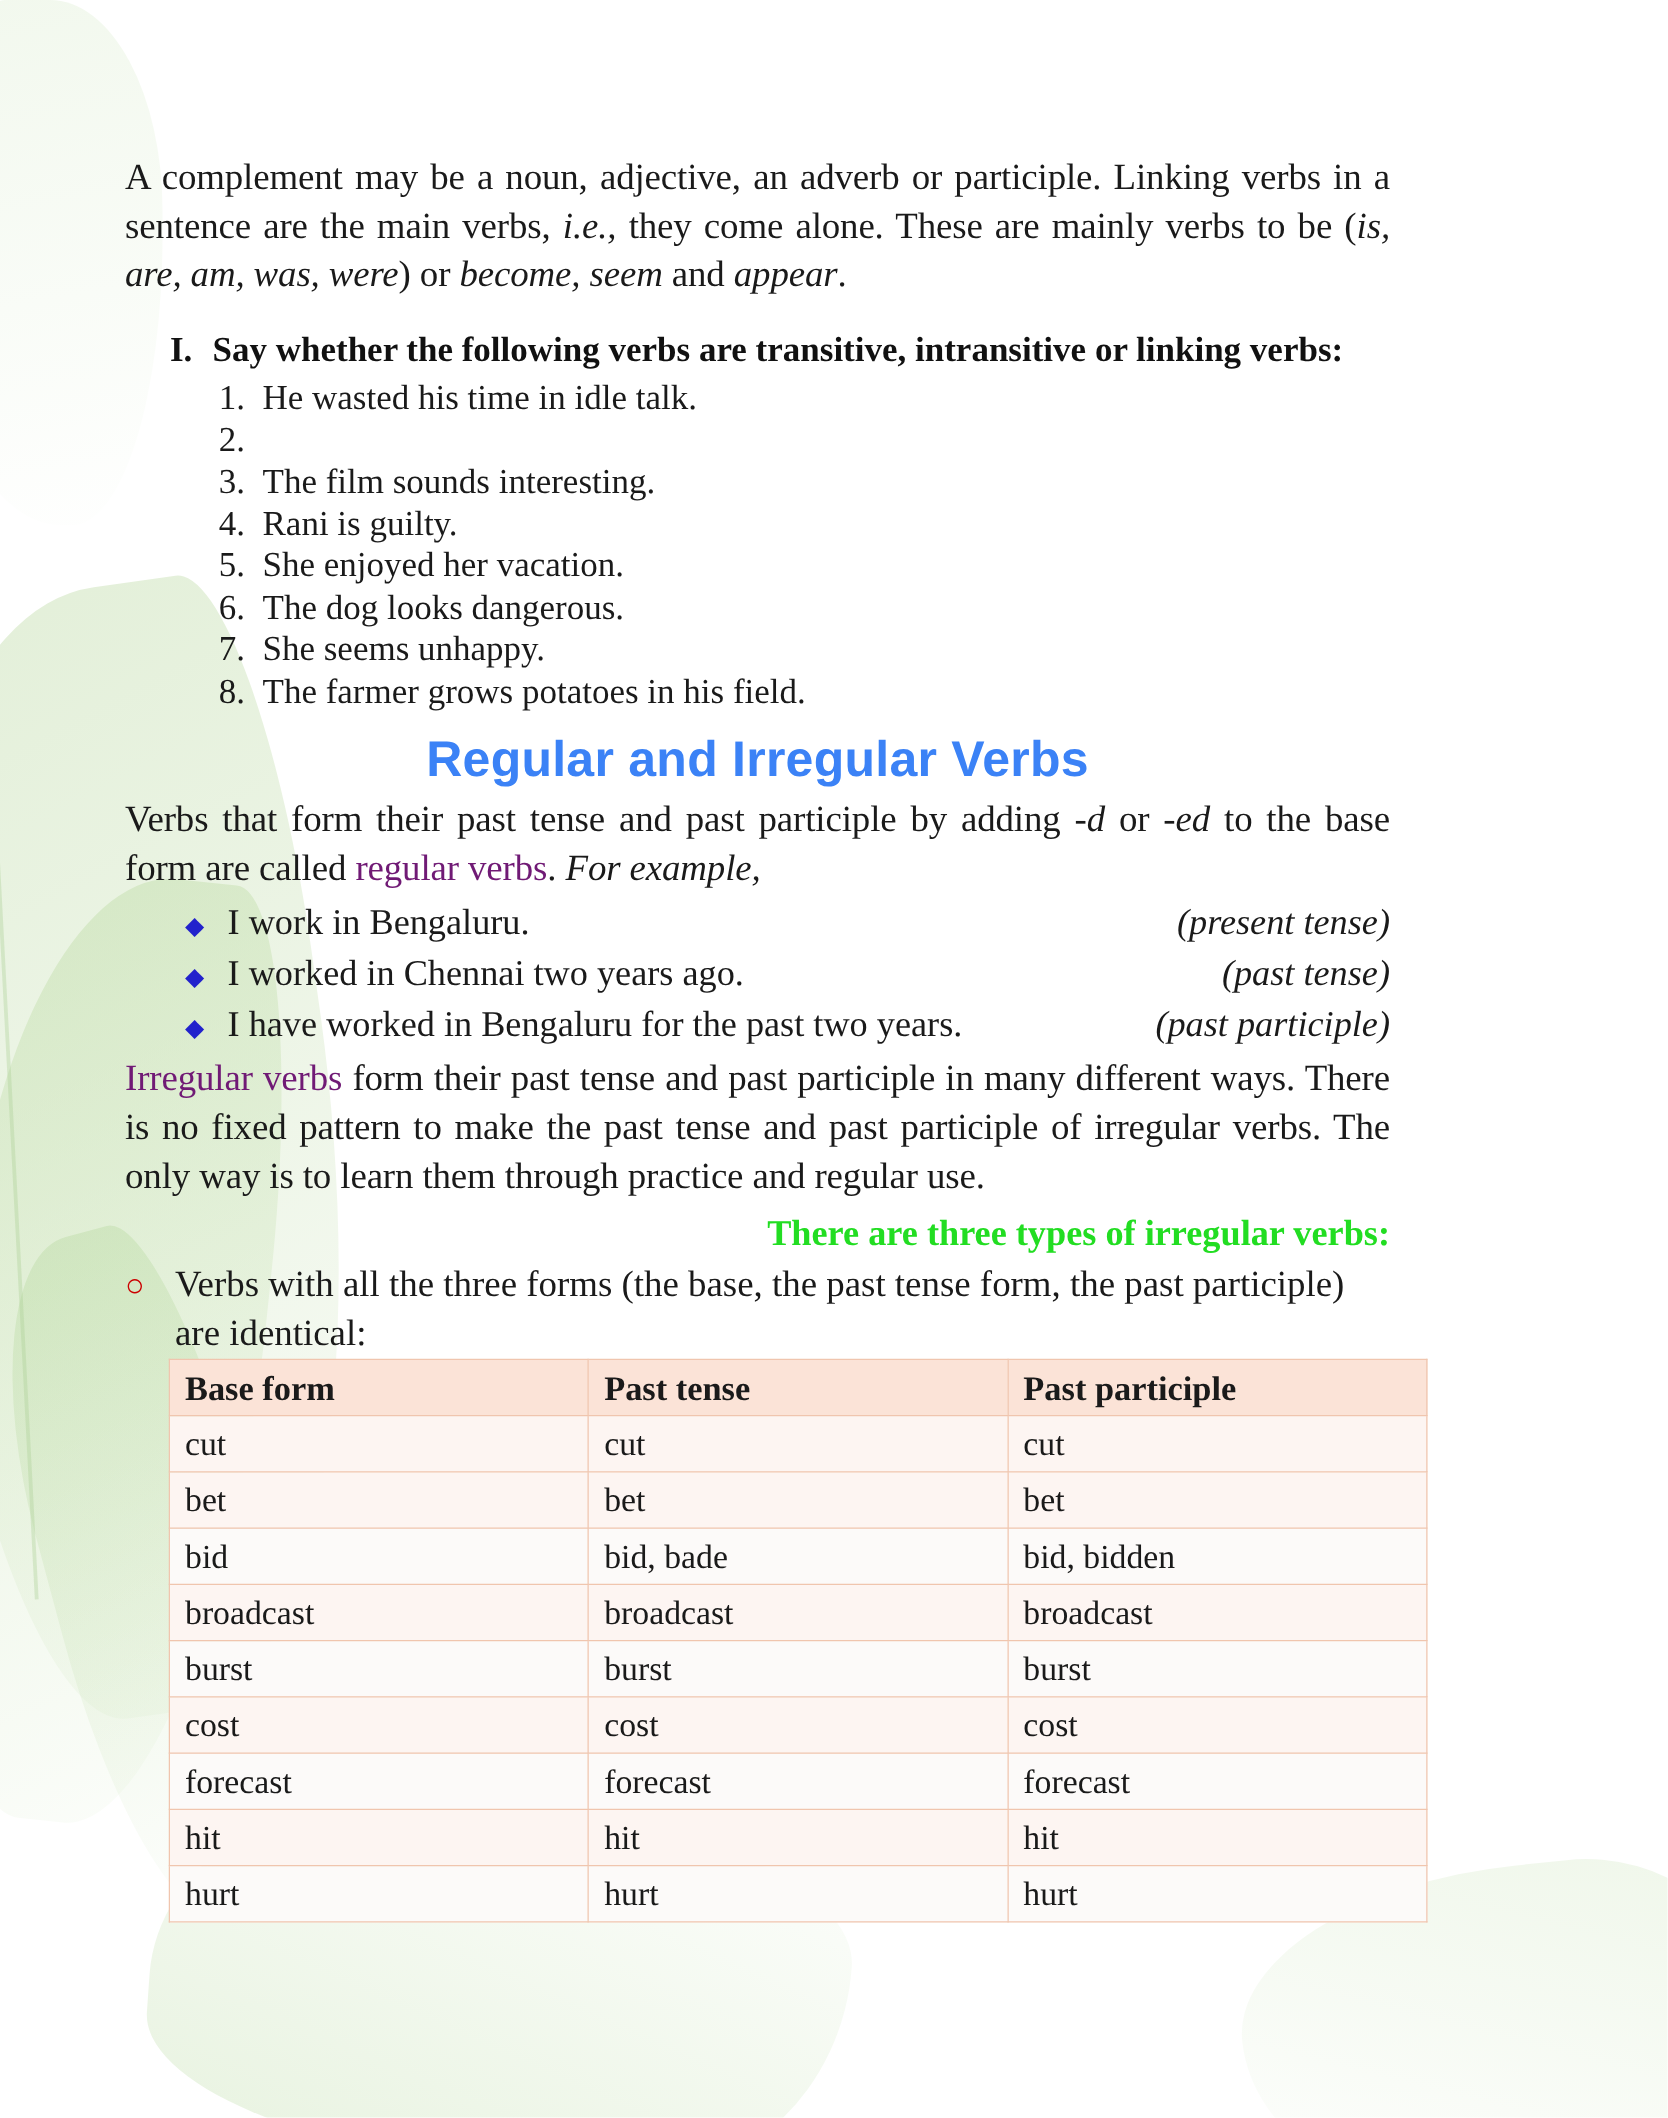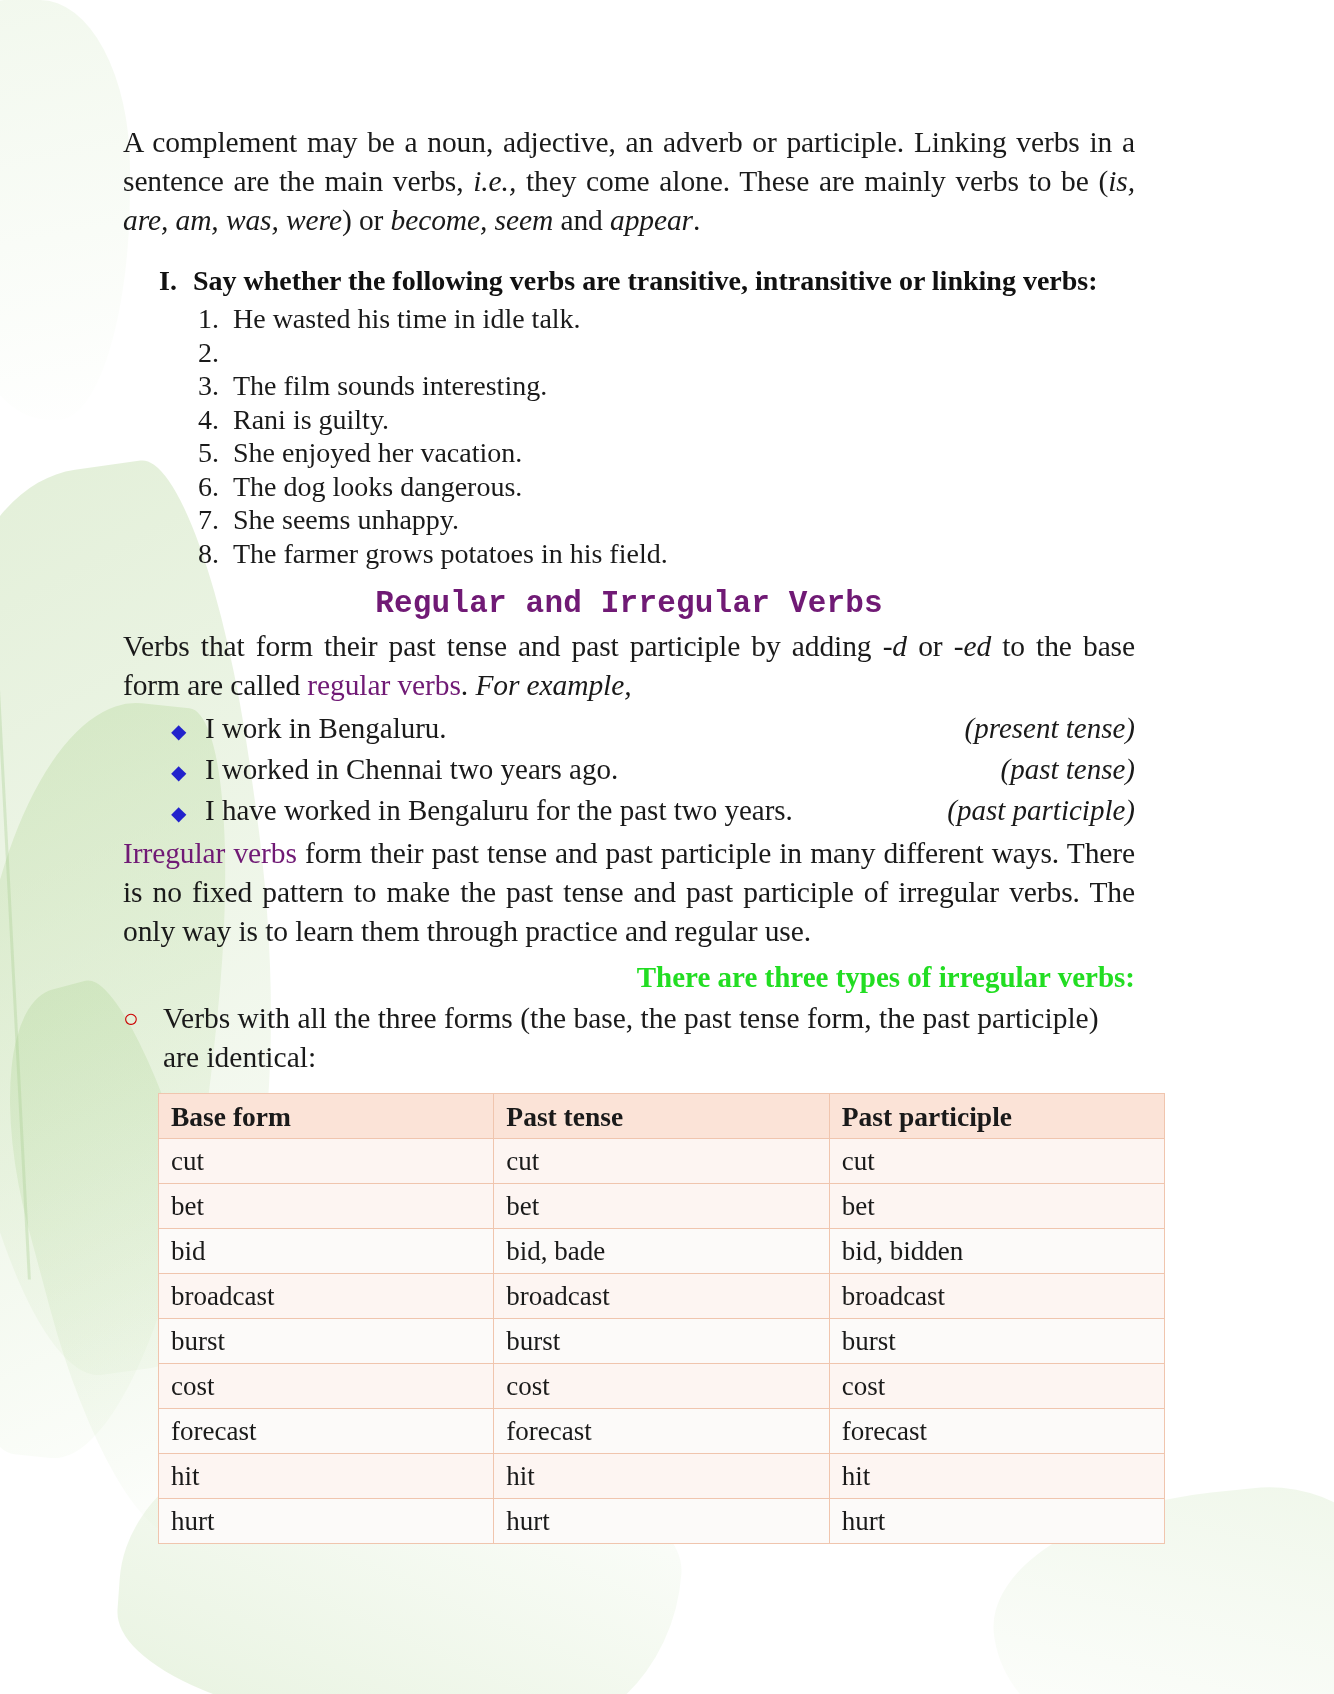--- a/index.html
+++ b/index.html
@@ -93,21 +93,21 @@
 
   
   .page {
     position: relative;
     z-index: 2;
     padding: 0;
   }
 
   .content {
     position: absolute;
-    left: 123px;
+    left: 100px;
     top: 123px;
     width: 1012px;
   }
 
   p.body-text {
     margin: 0;
     font-size: 29.5px;
     line-height: 39px;
     text-align: justify;
     color: #1a1a1a;
@@ -148,25 +148,25 @@
     width: 40px;
     flex: none;
     text-align: right;
     padding-right: 14px;
     box-sizing: border-box;
   }
 
   
   .section-heading {
     text-align: center;
-    font-family: Liberation Mono, monospace;
+    font-family: Liberation Sans, sans-serif;
     font-weight: bold;
-    font-size: 31px;
+    font-size: 40px;
     letter-spacing: 0.2px;
-    color: #701a75;
+    color: #3b82f6;
     margin: 16px 0 6px 0;
   }
 
   
   .diamond-list {
     margin: 4px 0 2px 0;
     padding: 0;
     list-style: none;
   }
   .diamond-list li {
@@ -216,21 +216,21 @@
     width: 40px;
     color: #cc0000;
     font-size: 26px;
   }
   .circle-item .ci-text { flex: 1 1 auto; }
 
   
   table.verb-table {
     border-collapse: collapse;
     width: 1007px;
-    margin-top: 16px;
+    margin-top: 0;
     margin-left: 35px;
     table-layout: fixed;
   }
   table.verb-table th,
   table.verb-table td {
     border: 1px solid #f0c5ae;
     padding: 5px 12px;
     font-size: 27px;
     line-height: 33px;
     color: #1a1a1a;

